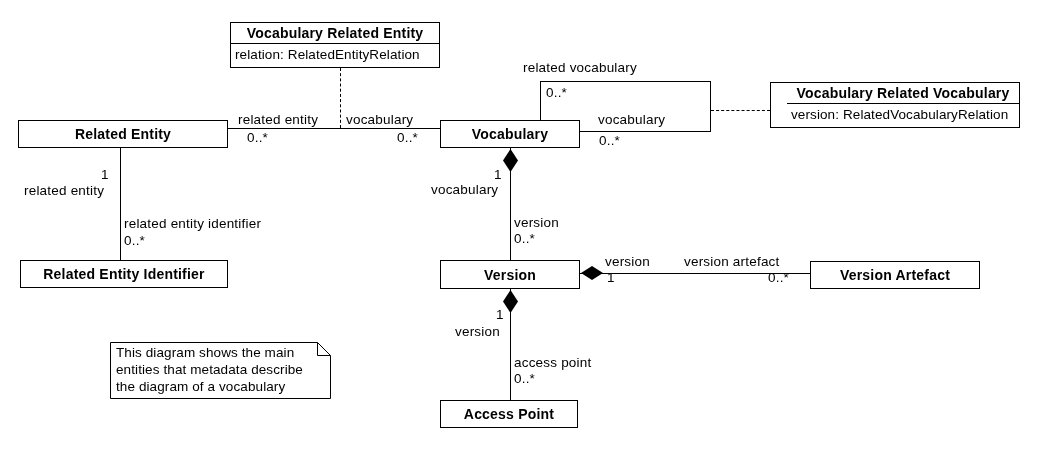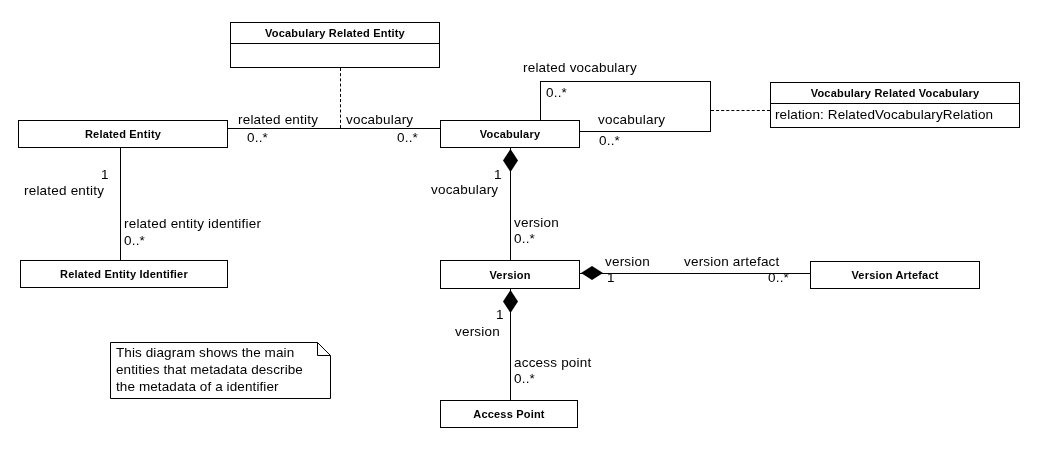--- a/index.html
+++ b/index.html
@@ -6,21 +6,21 @@
   .canvas {
     position:relative; width:1040px; height:450px; background:#ffffff;
     font-family:"Liberation Sans", sans-serif; color:#000;
     overflow:hidden;
   }
   .cls {
     position:absolute; background:#fff; border:1px solid #000;
     box-sizing:border-box;
   }
   .cls .title {
-    font-weight:bold; font-size:11px; text-align:center;
+    font-weight:bold; font-size:14px; text-align:center;
     display:flex; align-items:center; justify-content:center;
     height:100%; letter-spacing:0.2px; white-space:nowrap;
   }
   .cls.two .title { height:20px; border-bottom:1px solid #000; }
   .cls .attr {
     font-size:13.5px; padding:3px 3px 0 4px; white-space:nowrap;
     letter-spacing:0.1px;
   }
   .lbl {
     position:absolute; font-size:13.5px; line-height:15px;
@@ -64,33 +64,34 @@
   <div class="hl" style="left:580px; top:273px; width:230px;"></div>
   <div class="dia-h" style="left:581px; top:266px;"></div>
 
   <div class="vl" style="left:510px; top:289px; height:111px;"></div>
   <div class="dia-v" style="left:503px; top:290px;"></div>
 
   <div class="vl" style="left:120px; top:148px; height:112px;"></div>
 
   <div class="cls two" style="left:230px; top:22px; width:210px; height:46px;">
     <div class="title">Vocabulary Related Entity</div>
+    <div class="attr">relation: RelatedEntityRelation</div>
   </div>
 
   <div class="cls" style="left:18px; top:120px; width:210px; height:28px;">
     <div class="title">Related Entity</div>
   </div>
 
   <div class="cls" style="left:440px; top:120px; width:140px; height:28px;">
     <div class="title">Vocabulary</div>
   </div>
 
-  <div class="cls two" style="left:770px; top:82px; width:250px; height:46px;">
+  <div class="cls two" style="left:770px; top:82px; width:250px; height:46px;padding-left:16px;">
     <div class="title">Vocabulary Related Vocabulary</div>
-    <div class="attr">relation: RelatedVocabularyRelation</div>
+    <div class="attr">version: RelatedVocabularyRelation</div>
   </div>
 
   <div class="cls" style="left:20px; top:260px; width:208px; height:28px;">
     <div class="title">Related Entity Identifier</div>
   </div>
 
   <div class="cls" style="left:440px; top:260px; width:140px; height:29px;">
     <div class="title">Version</div>
   </div>
 
@@ -133,17 +134,17 @@
   <div class="lbl" style="left:124px; top:233px;">0..*</div>
 
   <div class="note-wrap" style="left:110px; top:342px; width:264px; height:57px;">
     <svg width="221" height="57">
       <path d="M0.5,0.5 H207.5 L220.5,13.5 V56.5 H0.5 Z" fill="#ffffff" stroke="#000000"></path>
       <path d="M207.5,0.5 V13.5 H220.5" fill="none" stroke="#000000"></path>
     </svg>
     <div class="note-text">
       <div>This diagram shows the main</div>
       <div>entities that metadata describe</div>
-      <div>the metadata of a identifier</div>
+      <div>the diagram of a vocabulary</div>
     </div>
   </div>
 
 </div>
 
 </body></html>

